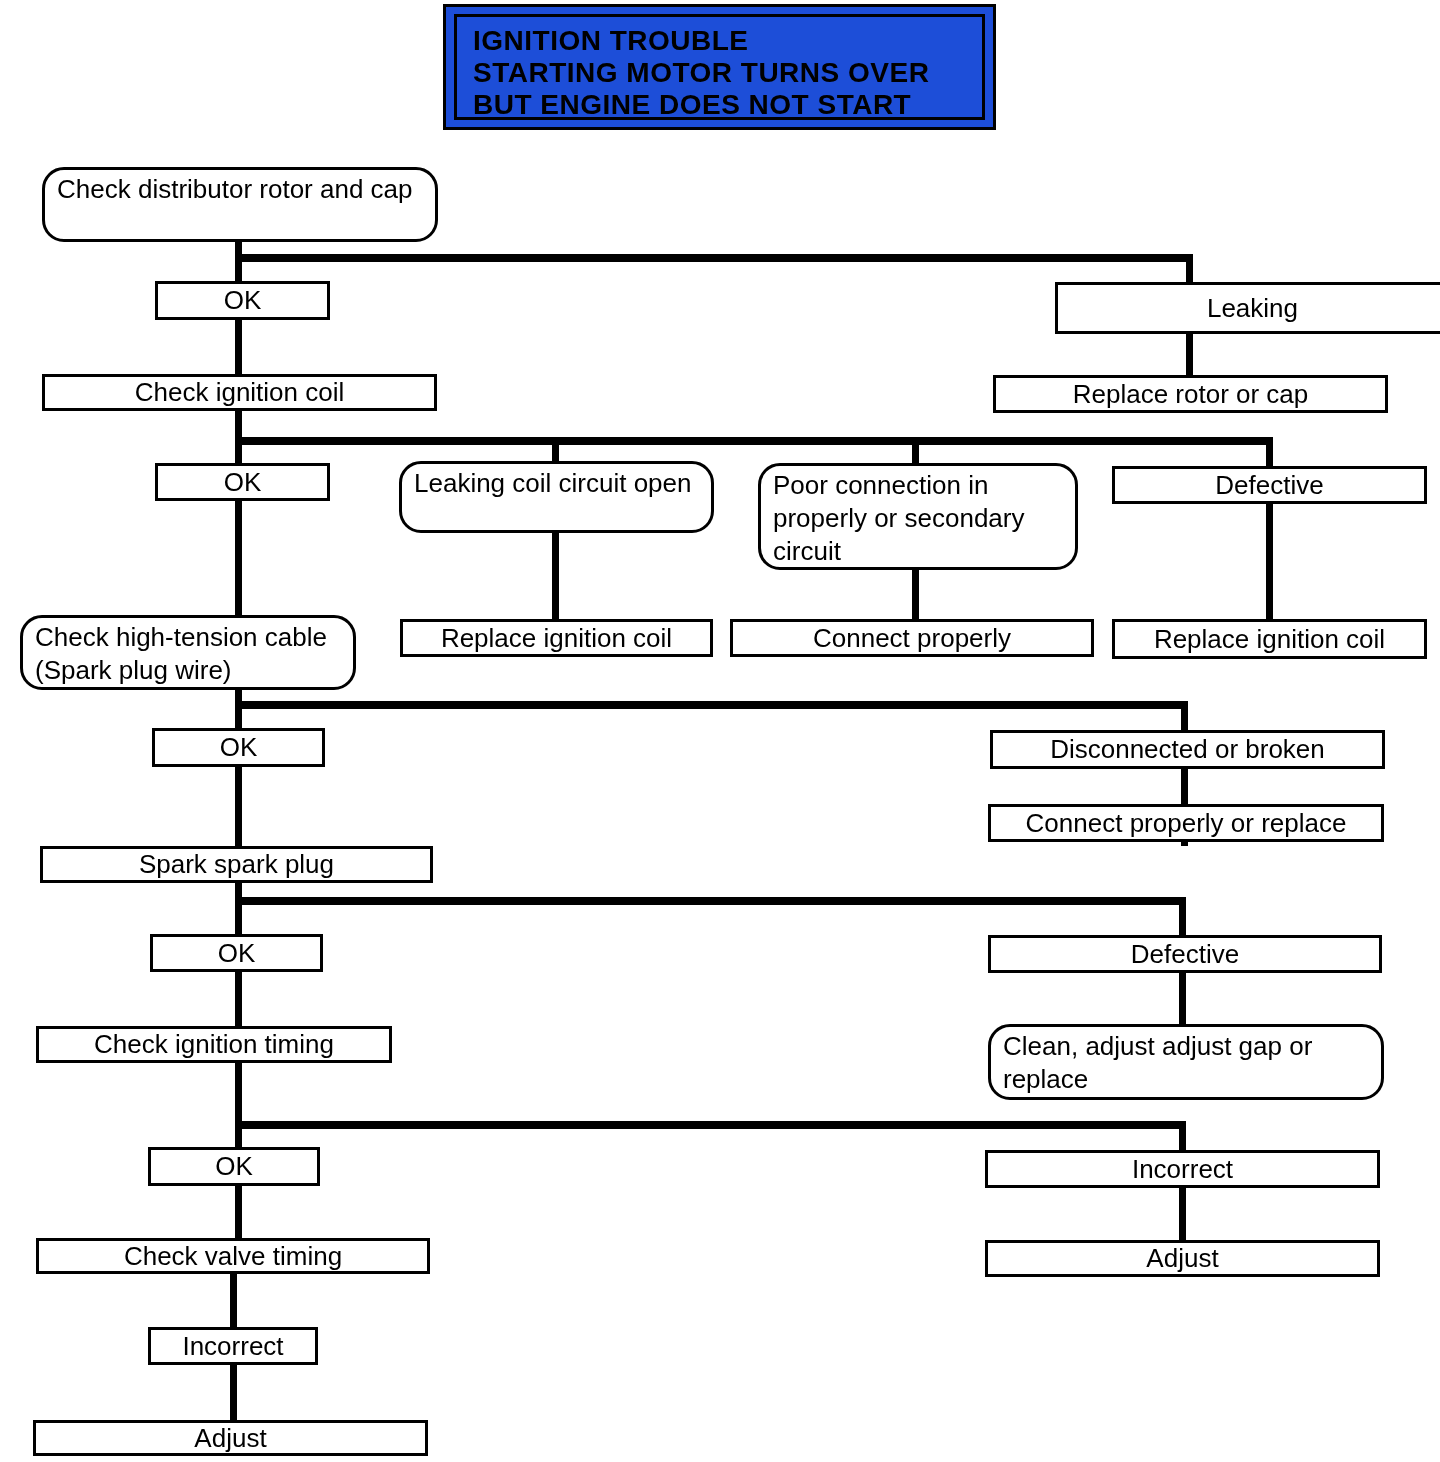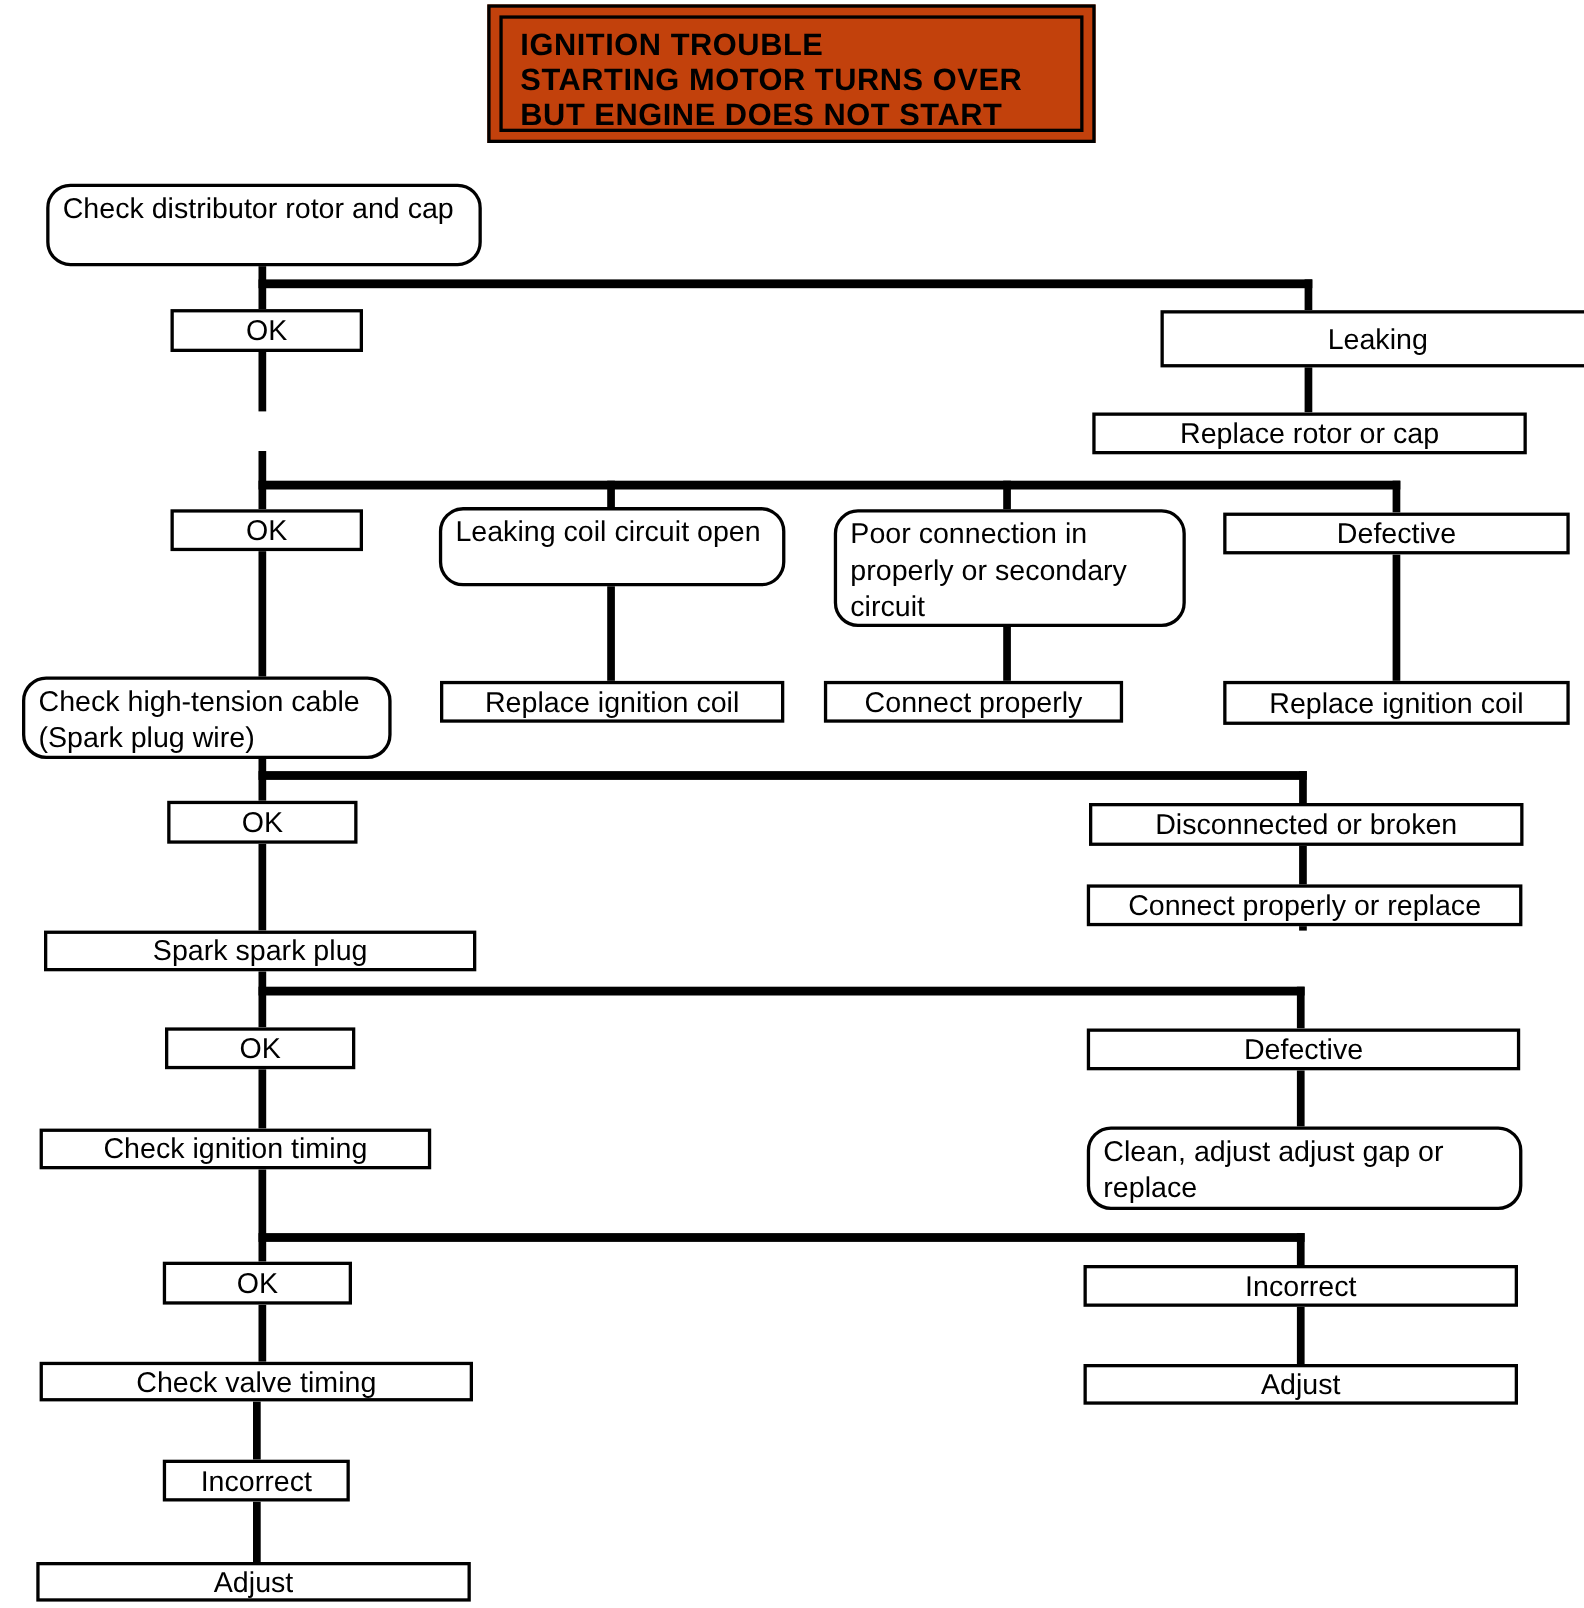--- a/index.html
+++ b/index.html
@@ -34,21 +34,21 @@
   .ln{
     position:absolute;
     background:#000;
     z-index:1;
   }
   .title-box{
     position:absolute;
     left:443px;top:4px;width:553px;height:126px;
     box-sizing:border-box;
     border:3px solid #000;
-    background:#c2410c;
+    background:#1d4ed8;
     z-index:2;
   }
   .title-inner{
     position:absolute;
     left:8px;top:7px;right:8px;bottom:7px;
     border:3px solid #000;
     box-sizing:border-box;
     padding:8px 0 0 16px;
     font-size:28px;
     font-weight:bold;
@@ -100,34 +100,35 @@
   <div class="ln" style="left:1179px;top:1188px;width:7px;height:52px"></div>
   <div class="ln" style="left:230px;top:1274px;width:7px;height:53px"></div>
   <div class="ln" style="left:230px;top:1365px;width:7px;height:55px"></div>
 
   <div class="node ml" style="left:42px;top:167px;width:396px;height:75px">Check distributor rotor and cap</div>
 
   <div class="node" style="left:155px;top:281px;width:175px;height:39px">OK</div>
 
   <div class="node" style="left:1055px;top:282px;width:395px;height:52px">Leaking</div>
 
+  <div class="node" style="left:42px;top:374px;width:395px;height:37px">Check ignition coil</div>
 
   <div class="node" style="left:993px;top:375px;width:395px;height:38px">Replace rotor or cap</div>
 
   <div class="node" style="left:155px;top:463px;width:175px;height:38px">OK</div>
 
   <div class="node ml" style="left:399px;top:461px;width:315px;height:72px">Leaking coil circuit open</div>
 
   <div class="node ml" style="left:758px;top:463px;width:320px;height:107px">Poor connection in properly or secondary circuit</div>
 
   <div class="node" style="left:1112px;top:466px;width:315px;height:38px">Defective</div>
 
   <div class="node" style="left:400px;top:619px;width:313px;height:38px">Replace ignition coil</div>
 
-  <div class="node" style="left:749px;top:619px;width:272px;height:38px">Connect properly</div>
+  <div class="node" style="left:730px;top:619px;width:364px;height:38px">Connect properly</div>
 
   <div class="node" style="left:1112px;top:619px;width:315px;height:40px">Replace ignition coil</div>
 
   <div class="node ml" style="left:20px;top:615px;width:336px;height:75px">Check high-tension cable (Spark plug wire)</div>
 
   <div class="node" style="left:152px;top:728px;width:173px;height:39px">OK</div>
 
   <div class="node" style="left:990px;top:730px;width:395px;height:39px">Disconnected or broken</div>
 
   <div class="node" style="left:40px;top:846px;width:393px;height:37px">Spark spark plug</div>

